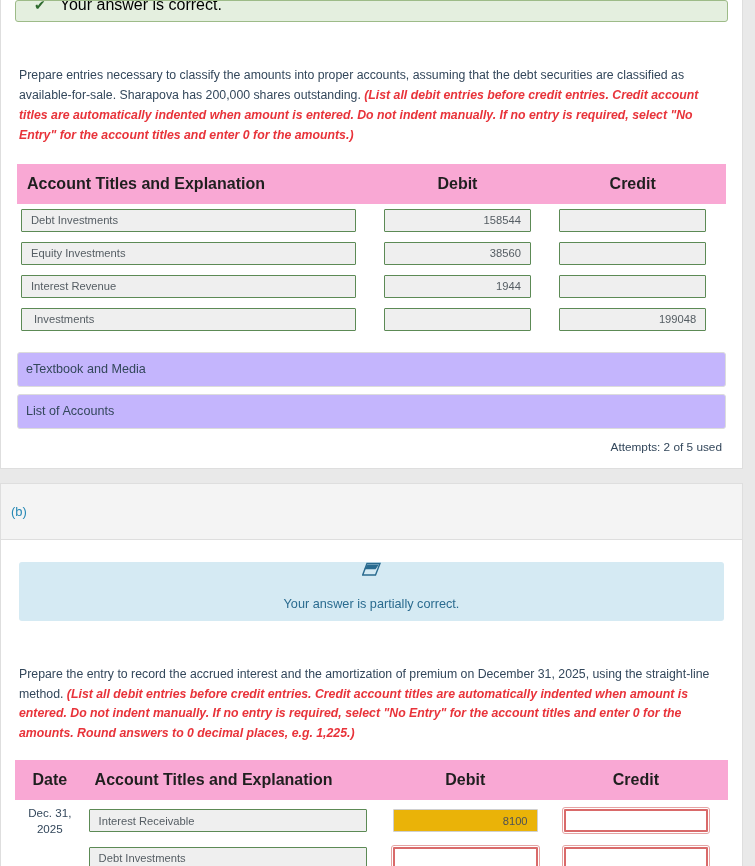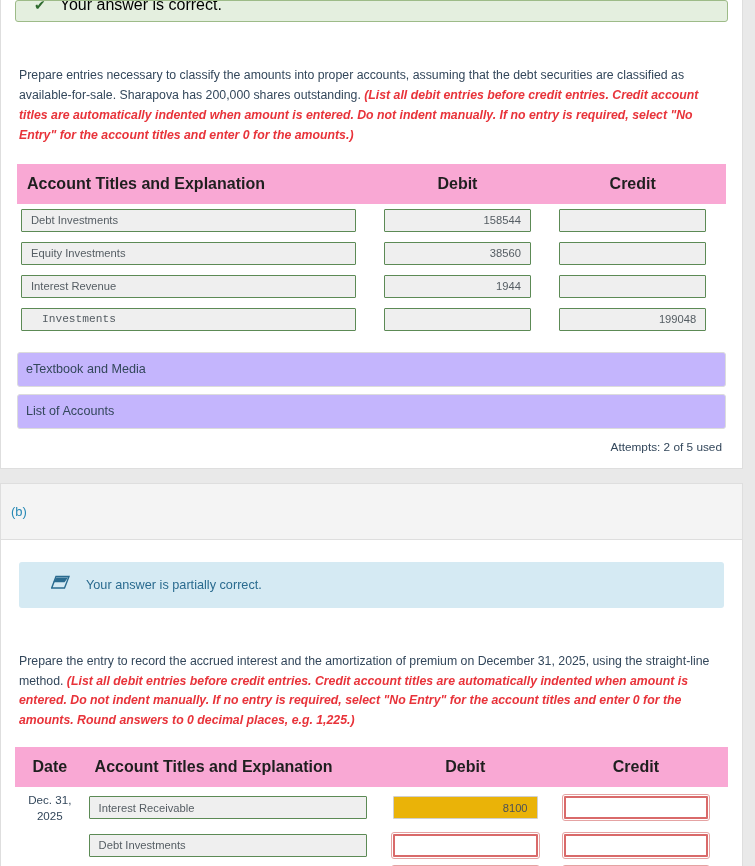--- a/index.html
+++ b/index.html
@@ -42,23 +42,24 @@
     padding: 5px 18px;
   }
   .chk {
     color: #2f6b2f; font-size: 14px; line-height: 1;
   }
 
   .banner-partial {
     margin: 22px 18px 0 18px;
     background: #d5eaf3;
     border-radius: 3px;
-    height: 46px;
+    height: 59px;
     display: flex; align-items: center; gap: 16px;
-    padding: 0 32px;
+    padding: 0 4px;
+    flex-direction: column;
   }
   .banner-partial .txt { color: #2a6b8f; font-size: 12.7px; }
 
   
   .prompt {
     padding: 3px 18px 4px 18px;
     font-size: 12.3px;
     line-height: 1.62;
     color: #33475b;
     margin-top: 41px;
@@ -101,21 +102,21 @@
     border: 1px solid #5c8a55;
     background: #efefef;
     font-size: 11.2px;
     color: #555d63;
     display: flex;
     align-items: center;
     padding: 0 9px;
     width: 100%;
     border-radius: 1px;
   }
-  .fld.indent { padding-left: 20px; font-family: Liberation Mono, monospace; }
+  .fld.indent { padding-left: 12px; }
   .fld.num { justify-content: flex-end; padding-right: 9px; }
 
   .fld.white {
     background: #eab308;
     border: 1px solid #cfcfcf;
     color: #4e5256;
   }
 
   .fld.err {
     background: #ffffff;

